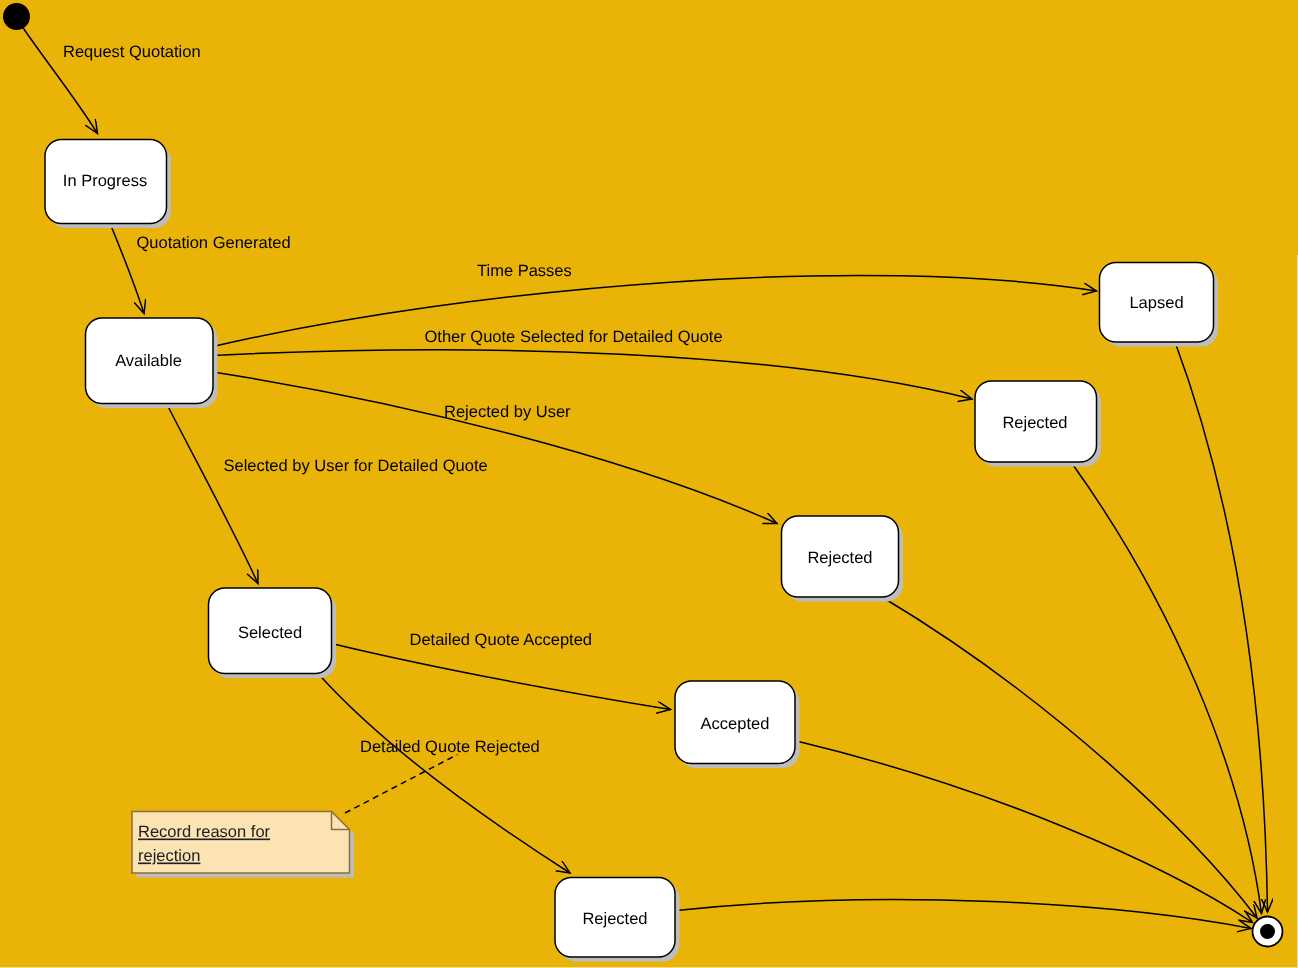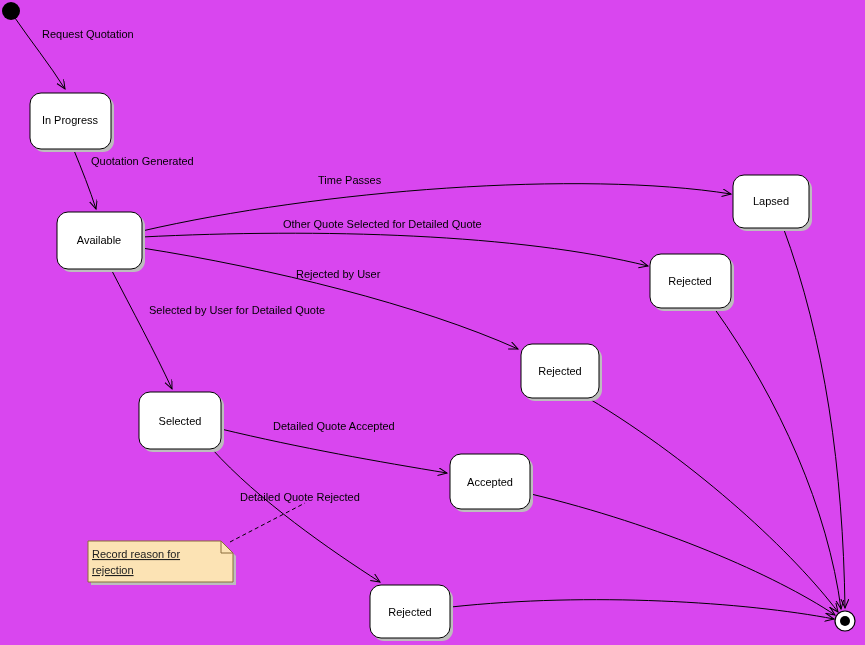--- a/index.html
+++ b/index.html
@@ -5,21 +5,21 @@
   html, body {
     margin: 0;
     padding: 0;
     background: #ffffff;
     font-family: "Liberation Sans", sans-serif;
   }
   .canvas {
     position: relative;
     width: 865px;
     height: 645px;
-    background: #d946ef;
+    background: #eab308;
     overflow: hidden;
     text-decoration: underline;
   }
   svg { display: block; }
   .state-shadow { fill: #bdbdbd; stroke: none; }
   .state-box { fill: #ffffff; stroke: #000000; stroke-width: 1; }
   .state-label {
     font-family: "Liberation Sans", sans-serif;
     font-size: 11px;
     fill: #000000;

